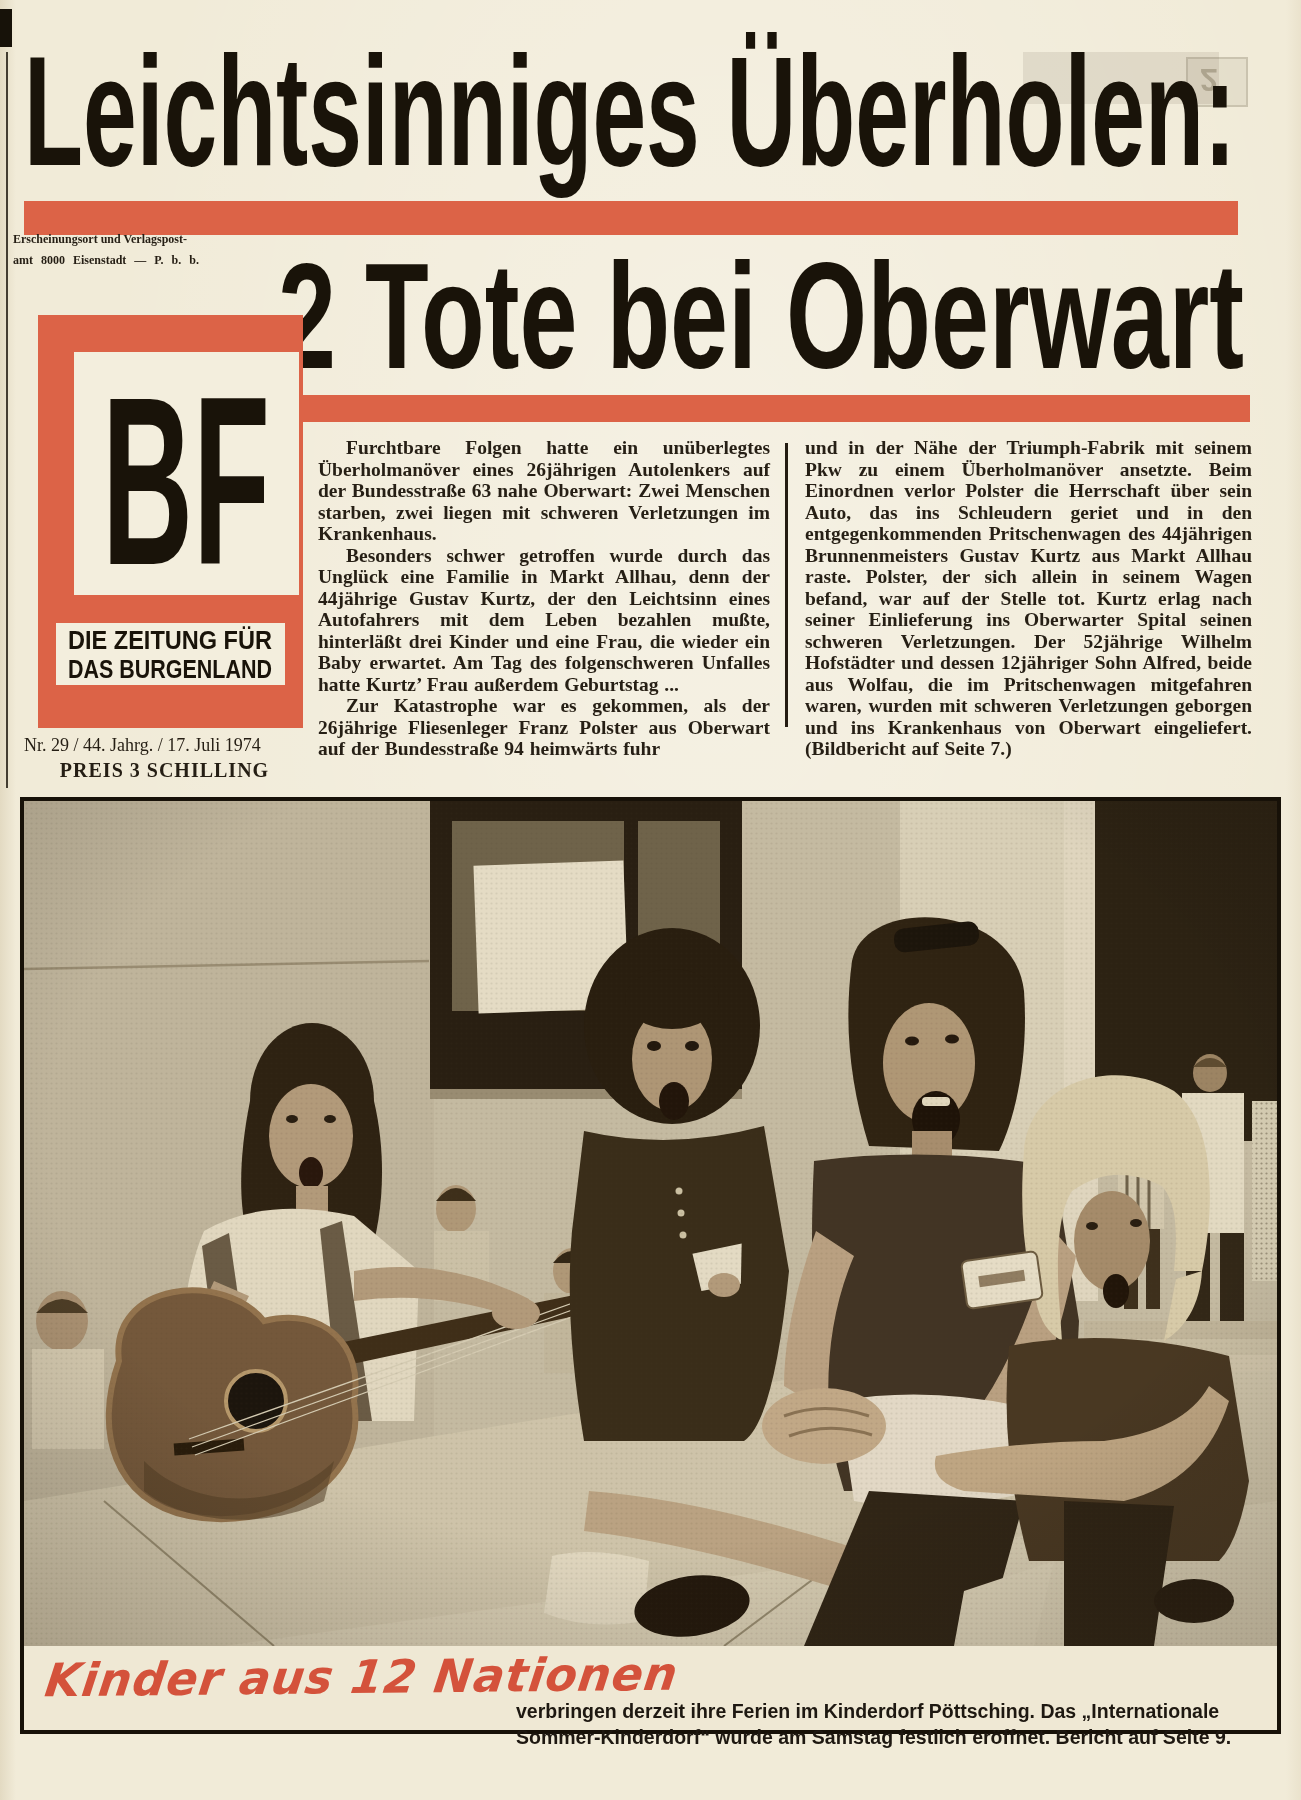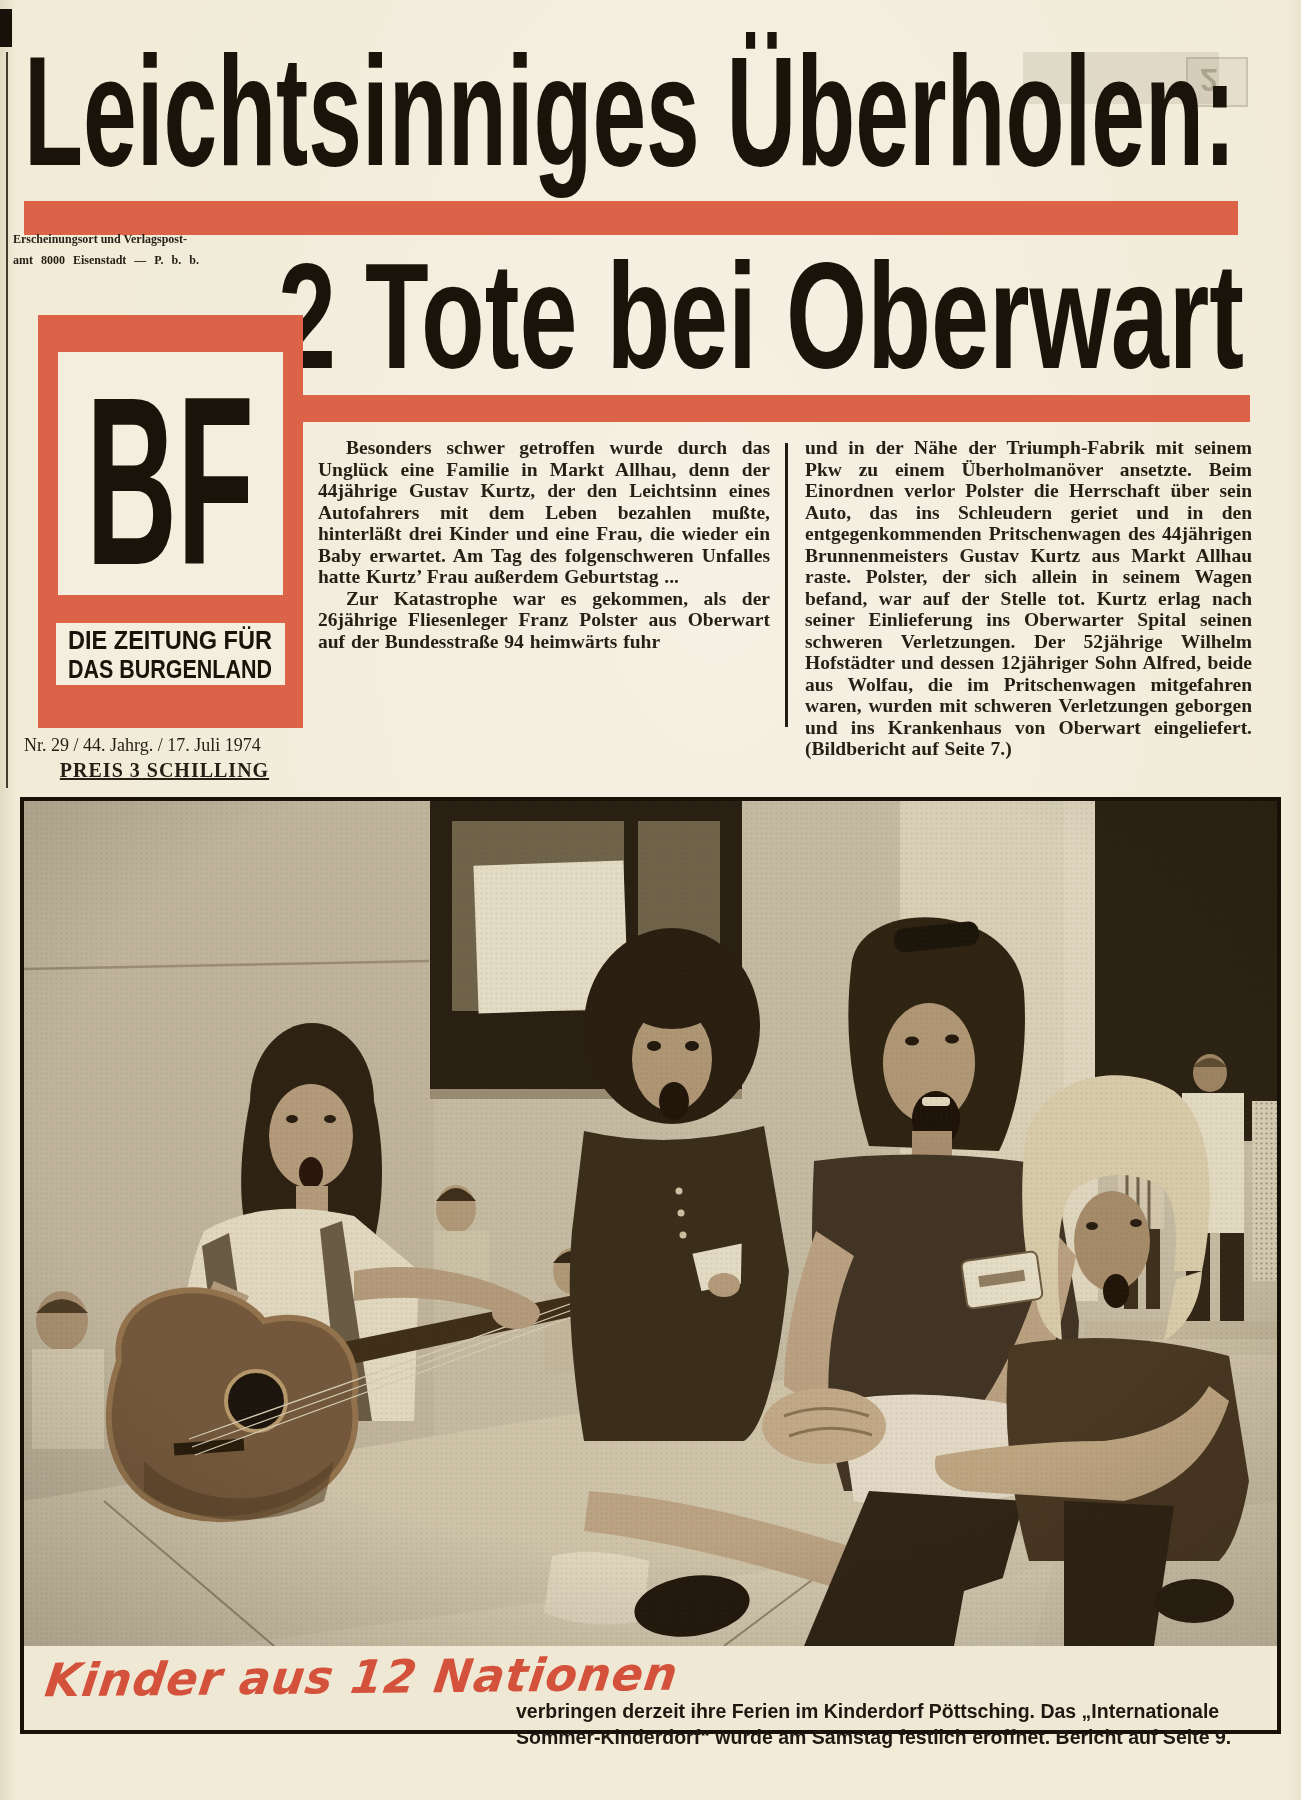--- a/index.html
+++ b/index.html
@@ -22,26 +22,26 @@
   .h1-svg{position:absolute;left:24px;top:20px;overflow:visible;}
   .h2-svg{position:absolute;left:276px;top:240px;overflow:visible;}
   .headline-text{font-family:"Liberation Sans",sans-serif;font-weight:bold;fill:#191309;}
   .redbar1{position:absolute;left:24px;top:201px;width:1214px;height:34px;background:#dc6347;}
   .redbar2{position:absolute;left:287px;top:395px;width:963px;height:27px;background:#dc6347;}
   
   .imprint{position:absolute;left:13px;top:229px;width:268px;font-weight:bold;font-size:12px;line-height:21px;color:#251e14;}
   .imprint .l2{word-spacing:5px;}
   
   .logo{position:absolute;left:38px;top:315px;width:265px;height:413px;background:#dc6347;}
-  .logo-inner{position:absolute;left:20px;top:37px;width:225px;height:243px;background:#f3eedd;}
+  .logo-inner{position:absolute;left:36px;top:37px;width:225px;height:243px;background:#f3eedd;}
   .logo-strip{position:absolute;left:18px;top:308px;width:229px;height:62px;background:#f3eedd;text-align:center;}
   .logo-svg,.strip-svg{position:absolute;left:0;top:0;overflow:visible;}
   
   .issue-line{position:absolute;left:24px;top:735px;width:305px;font-weight:normal;font-size:18px;color:#251e14;white-space:nowrap;}
-  .price-line{position:absolute;left:12px;top:759px;width:305px;text-align:center;font-weight:bold;font-size:20px;letter-spacing:1px;color:#251e14;text-decoration:underline;}
+  .price-line{position:absolute;left:12px;top:759px;width:305px;text-align:center;font-weight:bold;font-size:20px;letter-spacing:1px;color:#251e14;}
   
   .col{position:absolute;top:437px;font-weight:bold;font-size:19.5px;line-height:21.5px;text-align:justify;color:#261f15;word-spacing:1px;}
   .col p{margin:0;text-indent:28px;}
   .col p.noindent{text-indent:0;}
   .col1{left:318px;width:452px;}
   .col2{left:805px;width:447px;}
   .col-divider{position:absolute;left:785px;top:443px;width:3px;height:284px;background:#241c12;}
   
   .photo-frame{position:absolute;left:20px;top:797px;width:1261px;height:937px;box-sizing:border-box;border:4px solid #171108;background:#efe8d4;}
   .photo-svg{display:block;}
@@ -96,20 +96,21 @@
         <text class="headline-text" x="12" y="26" font-size="26" textLength="204" lengthAdjust="spacingAndGlyphs">DIE ZEITUNG FÜR</text>
         <text class="headline-text" x="12" y="55" font-size="26" textLength="204" lengthAdjust="spacingAndGlyphs">DAS BURGENLAND</text>
       </svg>
     </div>
   </div>
 
   <div class="issue-line">Nr. 29 / 44. Jahrg. / 17. Juli 1974</div>
   <div class="price-line">PREIS 3 SCHILLING</div>
 
   <div class="col col1">
+    <p>Furchtbare Folgen hatte ein unüberlegtes Überholmanöver eines 26jährigen Autolenkers auf der Bundesstraße 63 nahe Oberwart: Zwei Menschen starben, zwei liegen mit schweren Verletzungen im Krankenhaus.</p>
     <p>Besonders schwer getroffen wurde durch das Unglück eine Familie in Markt Allhau, denn der 44jährige Gustav Kurtz, der den Leichtsinn eines Autofahrers mit dem Leben bezahlen mußte, hinterläßt drei Kinder und eine Frau, die wieder ein Baby erwartet. Am Tag des folgenschweren Unfalles hatte Kurtz’ Frau außerdem Geburtstag ...</p>
     <p>Zur Katastrophe war es gekommen, als der 26jährige Fliesenleger Franz Polster aus Oberwart auf der Bundesstraße 94 heimwärts fuhr</p>
   </div>
   <div class="col-divider"></div>
   <div class="col col2">
     <p class="noindent">und in der Nähe der Triumph-Fabrik mit seinem Pkw zu einem Überholmanöver ansetzte. Beim Einordnen verlor Polster die Herrschaft über sein Auto, das ins Schleudern geriet und in den entgegenkommenden Pritschenwagen des 44jährigen Brunnenmeisters Gustav Kurtz aus Markt Allhau raste. Polster, der sich allein in seinem Wagen befand, war auf der Stelle tot. Kurtz erlag nach seiner Einlieferung ins Oberwarter Spital seinen schweren Verletzungen. Der 52jährige Wilhelm Hofstädter und dessen 12jähriger Sohn Alfred, beide aus Wolfau, die im Pritschenwagen mitgefahren waren, wurden mit schweren Verletzungen geborgen und ins Krankenhaus von Oberwart eingeliefert. (Bildbericht auf Seite 7.)</p>
   </div>
 
   <div class="photo-frame">
     <svg class="photo-svg" width="1253" height="845" viewBox="0 0 1253 845">

